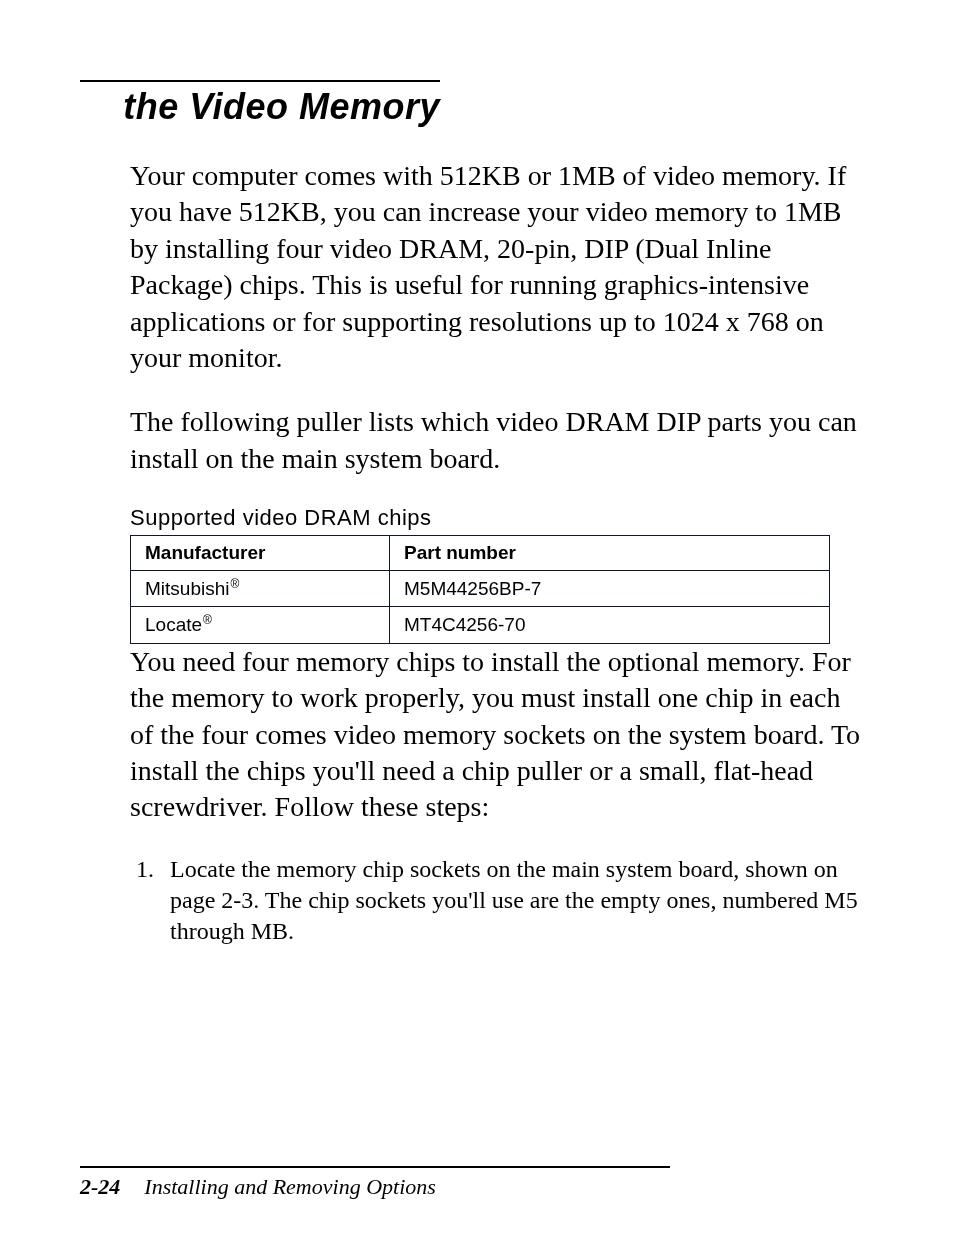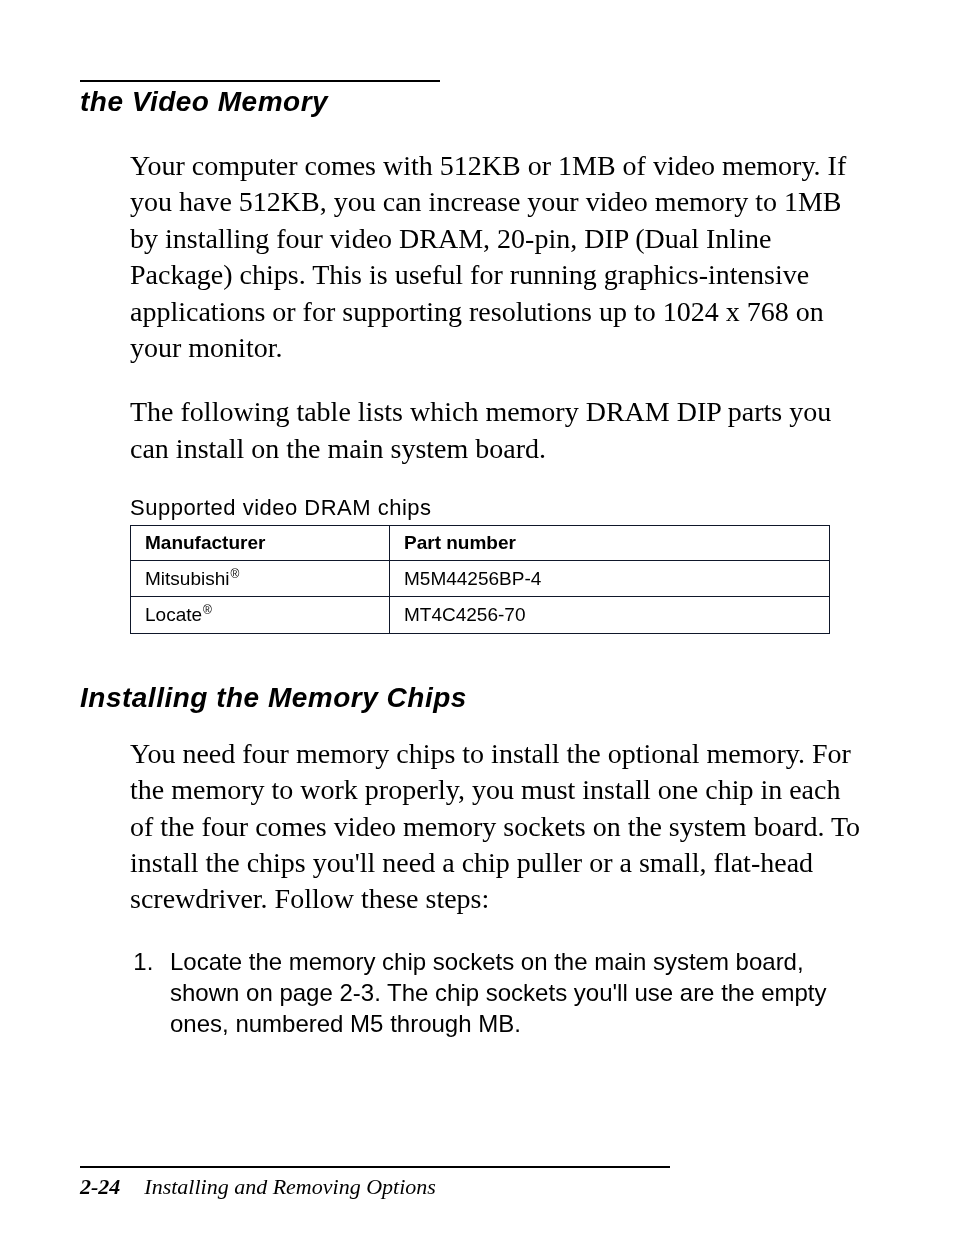--- a/index.html
+++ b/index.html
@@ -19,23 +19,23 @@
   .section-rule {
     border-top: 2px solid #000;
     margin: 0 0 4px 0;
     width: 360px;
     margin-left: 0;
   }
   .section-title {
     font-family: "Trebuchet MS", "Segoe UI", "Helvetica Neue", Arial, sans-serif;
     font-style: italic;
     font-weight: 700;
-    font-size: 28px;
+    font-size: 36px;
     margin: 0 0 30px 0;
-    text-align: left;
+    text-align: right;
     width: 360px;
     letter-spacing: 0.5px;
   }
   .body-text {
     font-size: 28px;
     line-height: 1.3;
     margin: 0 0 28px 0;
     padding-left: 50px;
     padding-right: 10px;
     font-family: Georgia, "Times New Roman", serif;
@@ -74,21 +74,21 @@
     font-weight: 700;
     font-size: 28px;
     margin: 48px 0 22px 0;
     letter-spacing: 0.5px;
   }
   ol.steps {
     font-size: 24px;
     line-height: 1.3;
     margin: 5px 0 28px 0;
     padding-left: 50px;
-    font-family: Liberation Sans, sans-serif;
+    font-family: Liberation Serif, serif;
   }
   ol.steps li {
     padding-left: 10px;
     margin-left: 30px;
   }
   .footer {
     position: absolute;
     left: 80px;
     right: 80px;
     bottom: 40px;
@@ -112,44 +112,43 @@
 </head>
 <body>
 
 <div class="page">
 
   <div class="section-rule"></div>
   <h2 class="section-title">the Video Memory</h2>
 
   <p class="body-text">Your computer comes with 512KB or 1MB of video memory. If you have 512KB, you can increase your video memory to 1MB by installing four video DRAM, 20-pin, DIP (Dual Inline Package) chips. This is useful for running graphics-intensive applications or for supporting resolutions up to 1024 x 768 on your monitor.</p>
 
-  <p class="body-text">The following table lists which memory DRAM DIP parts you can install on the main system board.</p>
+  <p class="body-text">The following puller lists which video DRAM DIP parts you can install on the main system board.</p>
 
   <div class="table-caption">Supported video DRAM chips</div>
 
   <table class="dram">
     <thead>
       <tr>
         <th class="col-manufacturer">Manufacturer</th>
         <th>Part number</th>
       </tr>
     </thead>
     <tbody>
       <tr>
         <td><span>Mitsubishi</span><span class="reg">®</span></td>
-        <td>M5M44256BP-4</td>
+        <td>M5M44256BP-7</td>
       </tr>
       <tr>
         <td><span>Locate</span><span class="reg">®</span></td>
         <td>MT4C4256-70</td>
       </tr>
     </tbody>
   </table>
 
-  <h3 class="subheading">Installing the Memory Chips</h3>
 
   <p class="body-text">You need four memory chips to install the optional memory. For the memory to work properly, you must install one chip in each of the four comes video memory sockets on the system board. To install the chips you'll need a chip puller or a small, flat-head screwdriver. Follow these steps:</p>
 
   <ol class="steps">
     <li>Locate the memory chip sockets on the main system board, shown on page 2-3. The chip sockets you'll use are the empty ones, numbered M5 through MB.</li>
   </ol>
 
   <div class="footer">
     <div class="footer-rule"></div>
     <div class="footer-text">

